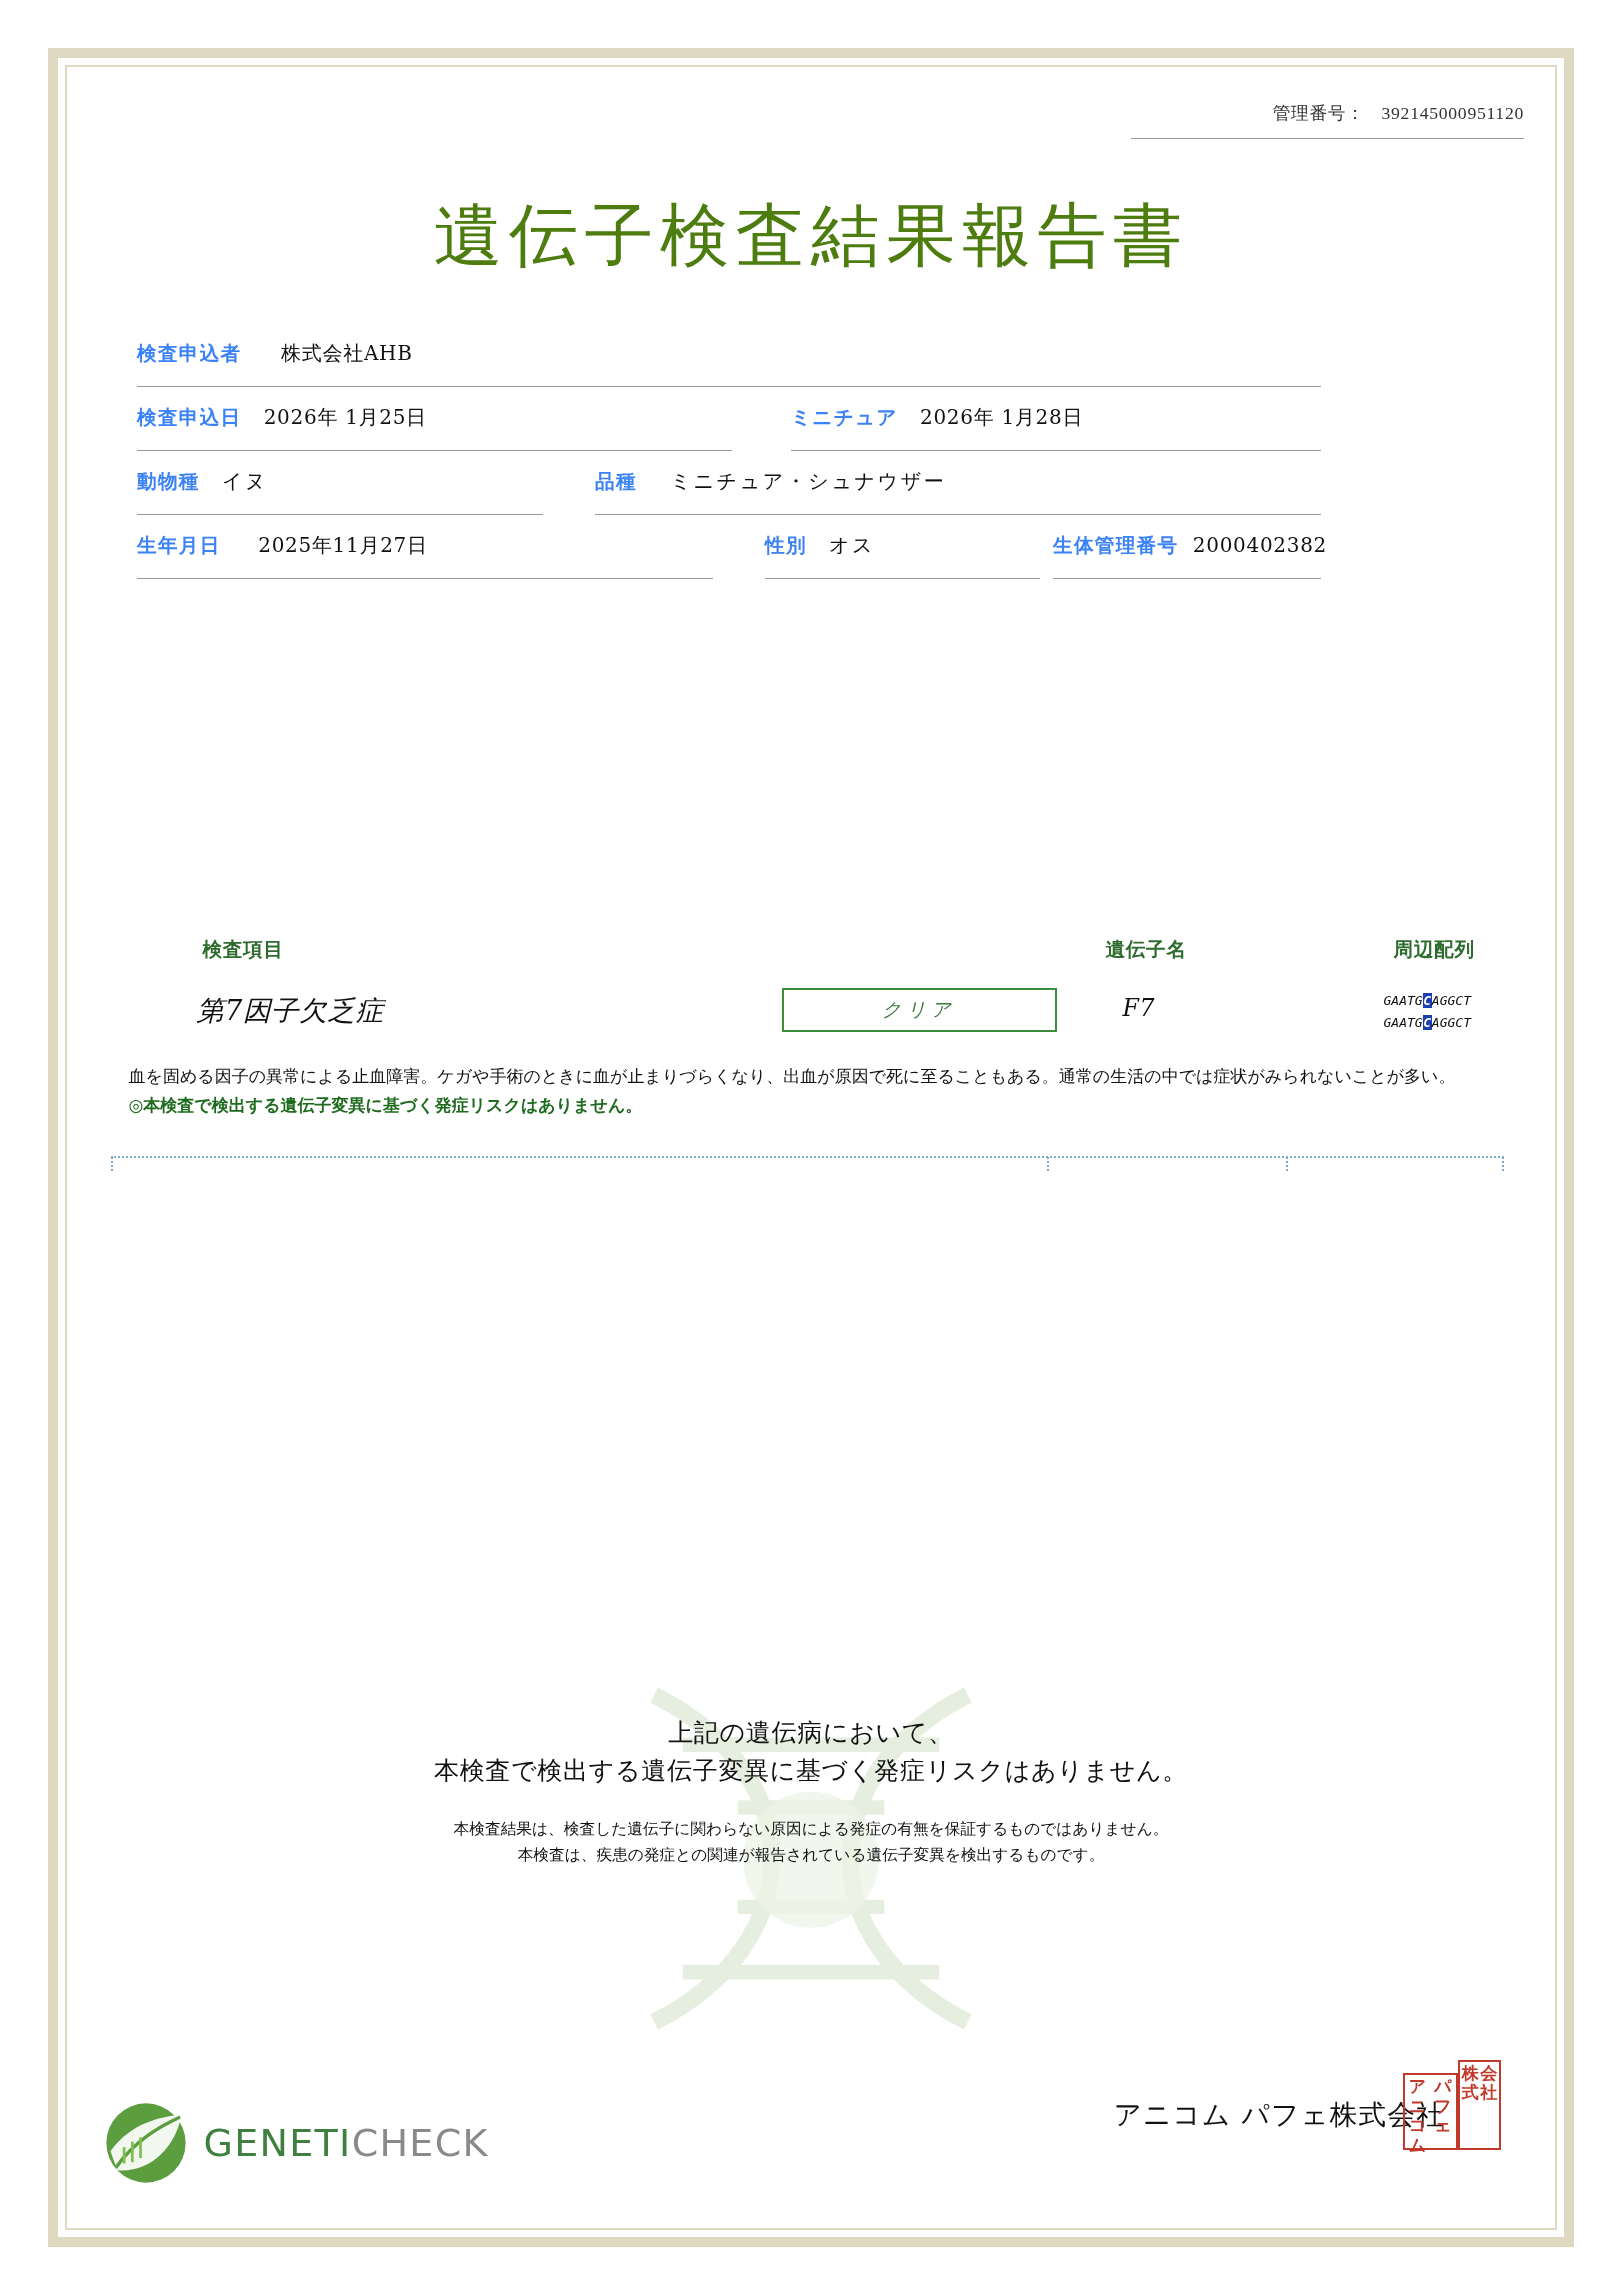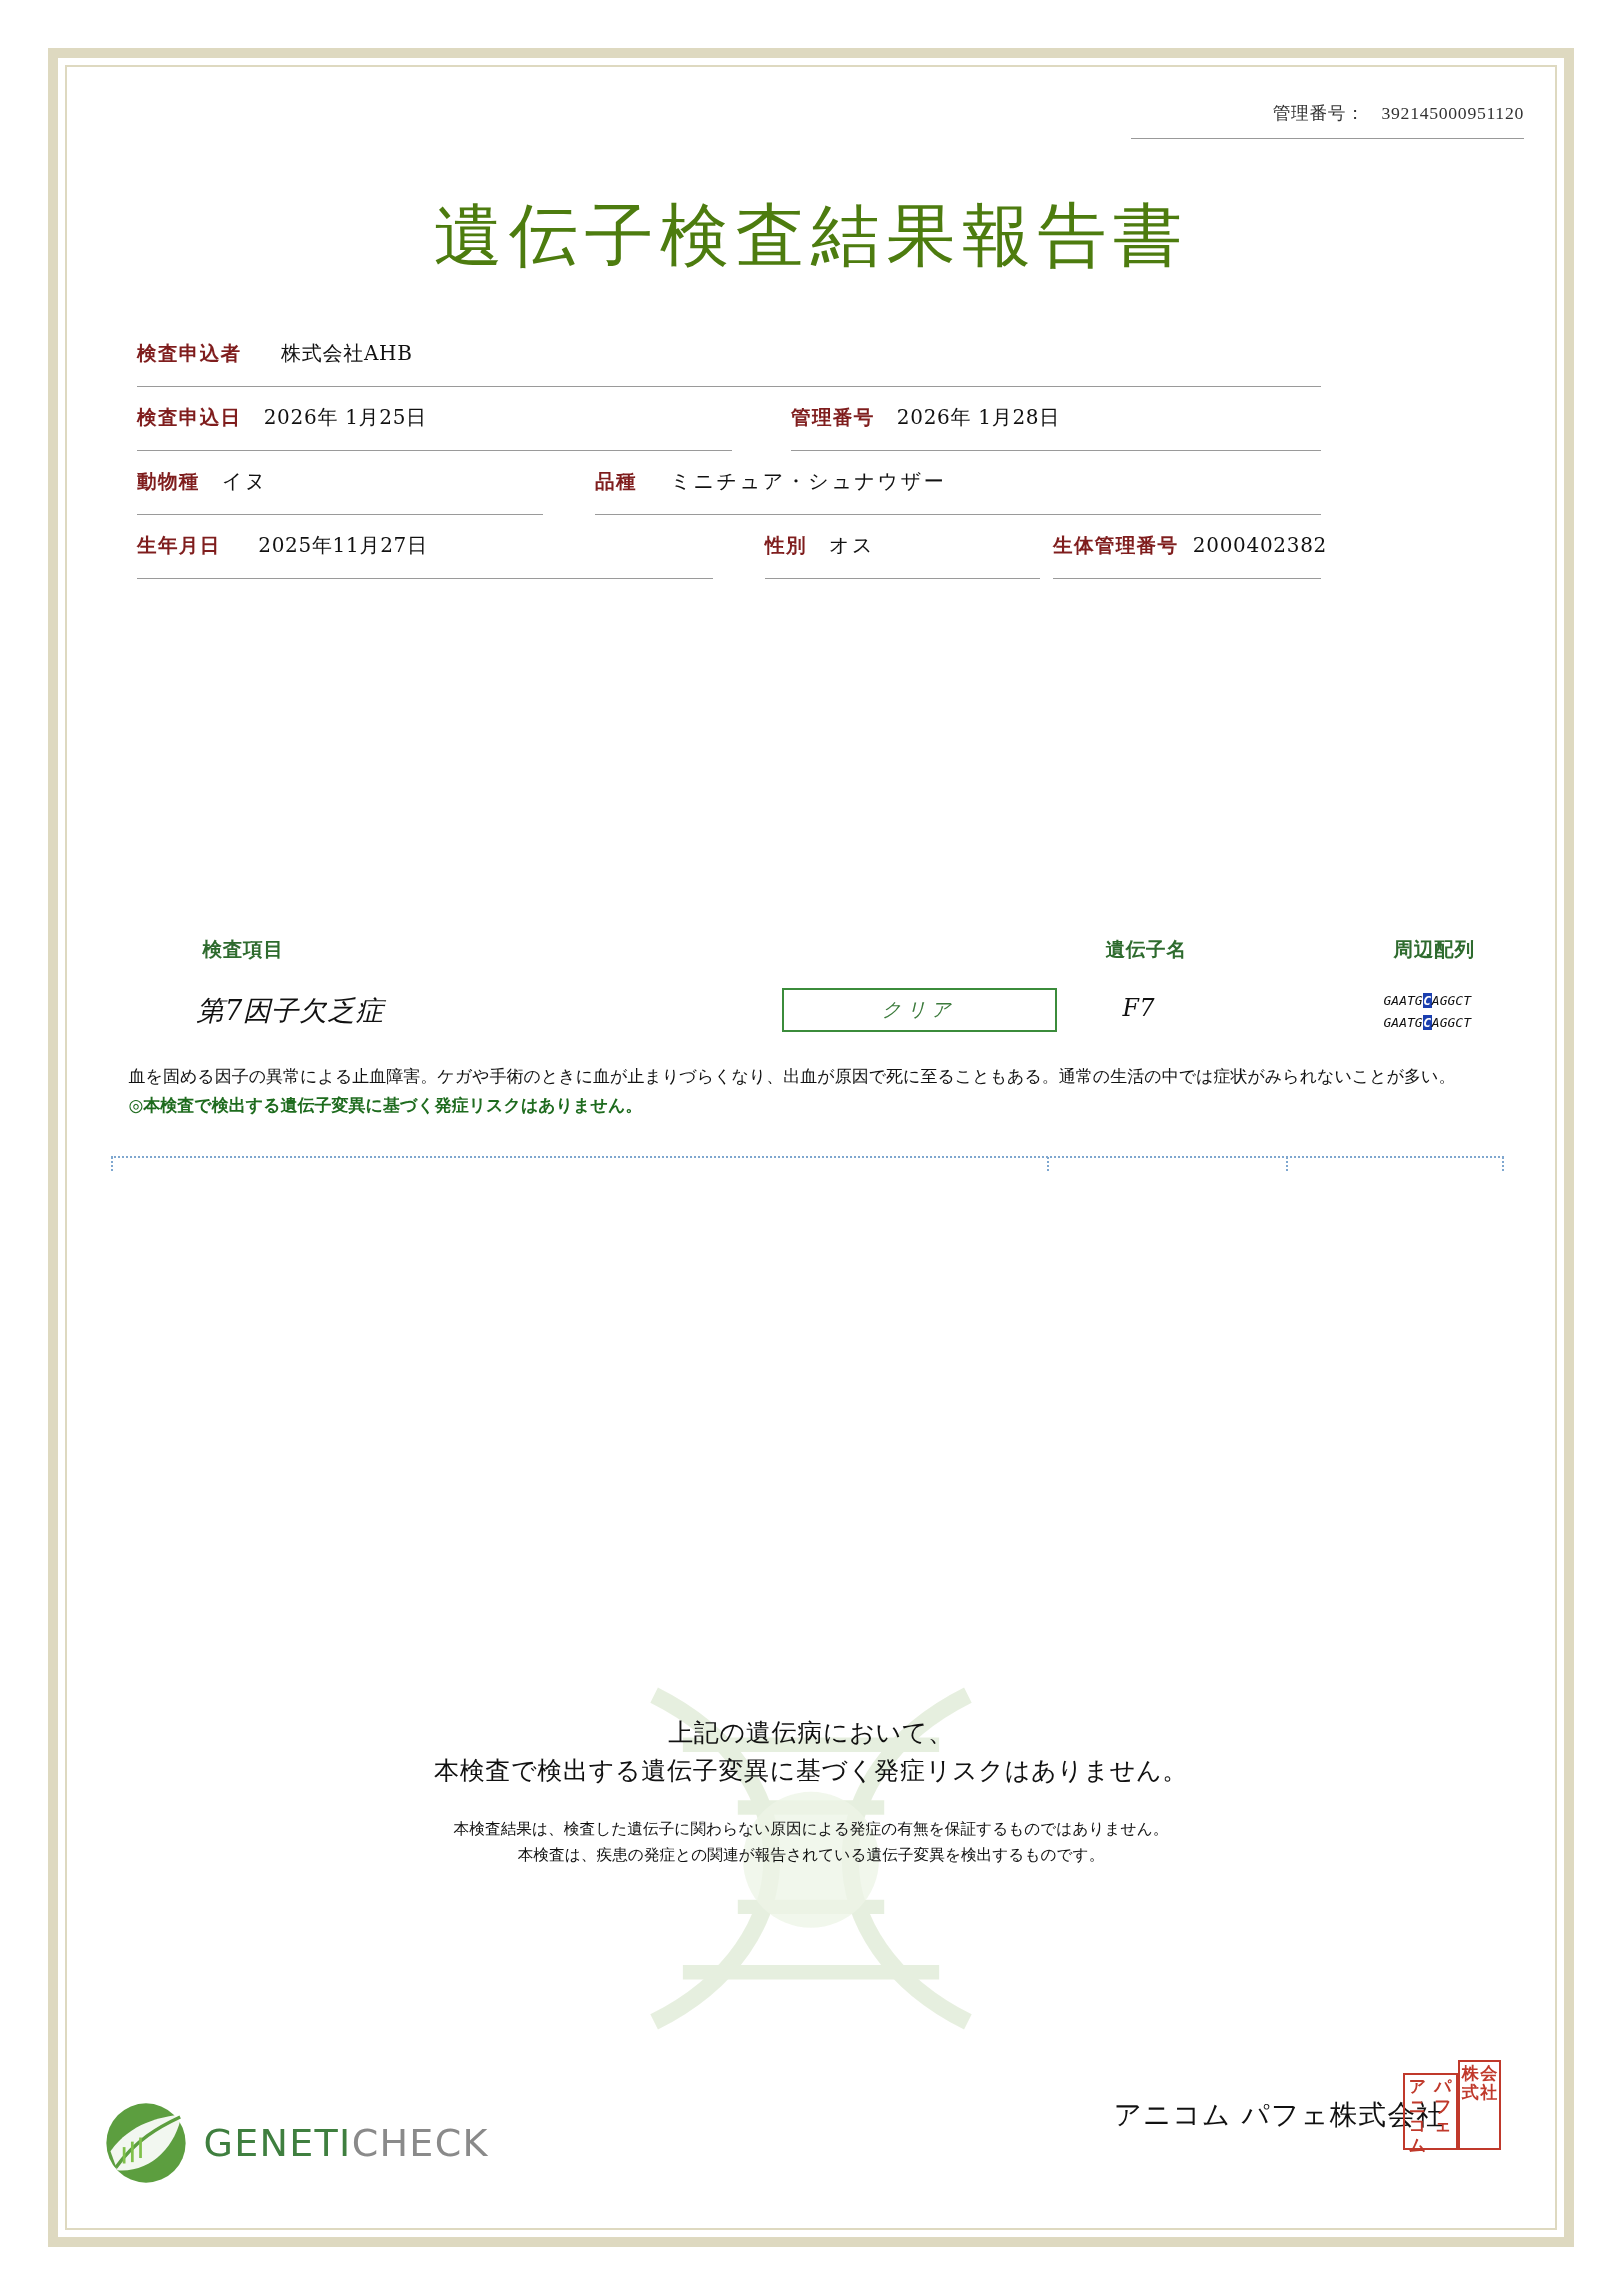--- a/index.html
+++ b/index.html
@@ -89,21 +89,21 @@
   .field {
     position: absolute;
     border-bottom: 1.3px solid #9a9a9a;
     height: 47px;
     box-sizing: border-box;
     white-space: nowrap;
   }
   .field .lbl {
     font-size: 19.6px;
     font-weight: bold;
-    color: #7f1d1d;
+    color: #3b82f6;
     font-family: "DejaVu Serif", serif;
     letter-spacing: 1.3px;
     text-align: center;
   }
   .field .val {
     font-size: 20px;
     color: #111;
     margin-left: 19.6px;
     font-family: "DejaVu Serif", serif;
     letter-spacing: 0.7px;
@@ -352,21 +352,21 @@
           <span class="val" style="margin-left:37px;">株式会社AHB</span>
         </div>
       </div>
 
       <div class="info-row">
         <div class="field" style="left:0; width:595px;">
           <span class="lbl">検査申込日</span>
           <span class="val">2026年 1月25日</span>
         </div>
         <div class="field" style="left:654px; width:530px;">
-          <span class="lbl">管理番号</span>
+          <span class="lbl">ミニチュア</span>
           <span class="val">2026年 1月28日</span>
         </div>
       </div>
 
       <div class="info-row">
         <div class="field" style="left:0; width:406px;">
           <span class="lbl">動物種</span>
           <span class="val wide">イヌ</span>
         </div>
         <div class="field" style="left:458px; width:726px;">

